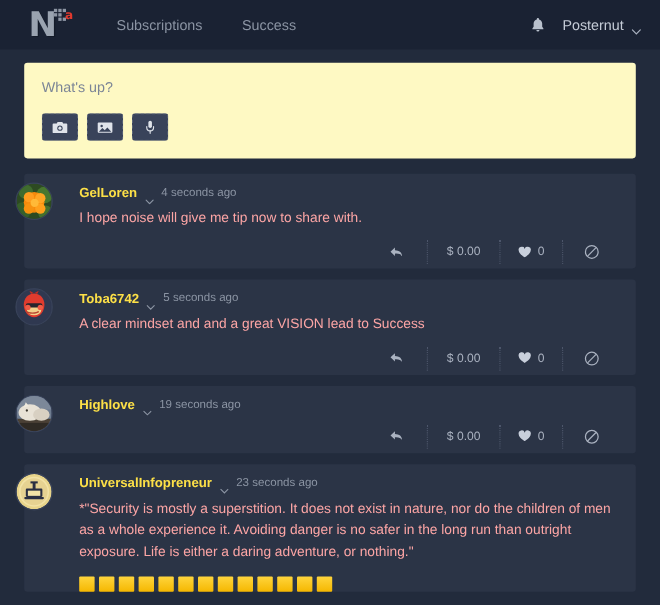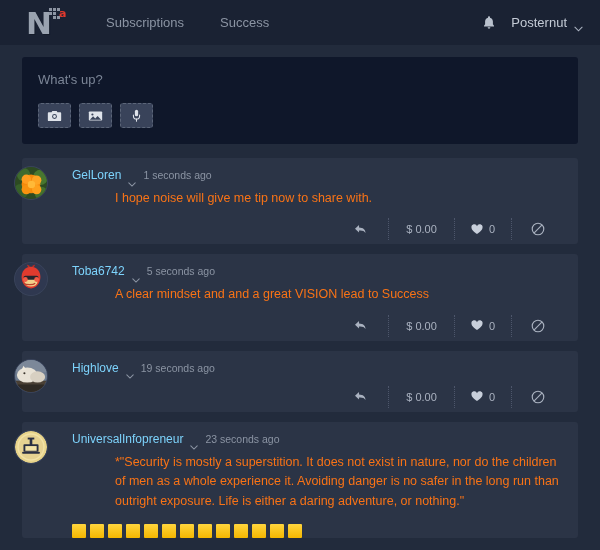--- a/index.html
+++ b/index.html
@@ -118,21 +118,21 @@
     display: inline-block;
   }
 
   
   .main {
     padding: 12px 22px 0 22px;
   }
 
   
   .compose {
-    background: #0f172a;
+    background: #fef9c3;
     border-radius: 3px;
     padding: 15px 16px 16px 16px;
     margin-bottom: 14px;
   }
   .compose-placeholder {
     font-size: 13px;
     color: #7b8596;
     margin-bottom: 16px;
     cursor: text;
   }
@@ -174,35 +174,34 @@
 
   .post-head {
     display: flex;
     align-items: center;
     gap: 7px;
     margin-bottom: 7px;
     height: 14px;
   }
   .post-author {
     font-size: 12px;
-    font-weight: 400;
-    color: #7dd3fc;
+    font-weight: 700;
+    color: #fde047;
     cursor: pointer;
   }
   .post-time {
     font-size: 10.5px;
     color: #8b94a3;
   }
   .post-body {
     font-size: 12.5px;
     line-height: 1.55;
-    color: #f97316;
+    color: #fca5a5;
     padding-bottom: 4px;
     word-wrap: break-word;
-    margin-left: 43px;
   }
 
   .emoji-row {
     display: flex;
     gap: 4px;
     margin: 9px 0 4px 0;
   }
   .emoji-box {
     width: 14px; height: 14px;
     background: linear-gradient(180deg, #ffd53d 0%, #f5b700 100%);
@@ -327,21 +326,21 @@
         <circle cx="17.5" cy="18.5" r="4" fill="#ffb938"></circle>
       </svg>
     </div>
     <div class="post-head">
       <span class="post-author">GelLoren</span>
       <span class="chev">
         <svg viewBox="0 0 10 6" width="8" height="5">
             <path d="M1 1l4 4 4-4" stroke="#8b94a3" stroke-width="1.3" fill="none" stroke-linecap="round"></path>
           </svg>
       </span>
-      <span class="post-time">1 seconds ago</span>
+      <span class="post-time">4 seconds ago</span>
     </div>
     <div class="post-body">I hope noise will give me tip now to share with.</div>
     <div class="post-actions">
       <div class="act">
         <span>
           <svg viewBox="0 0 14 12" width="13" height="11">
               <path d="M5.4 1.2L1 5.3l4.4 4.1V7.2c3.6-.3 5.8.6 7.1 2.6-.3-3.9-2.6-5.7-7.1-5.9z" fill="#aab2c0"></path>
             </svg>
         </span>
       </div>

